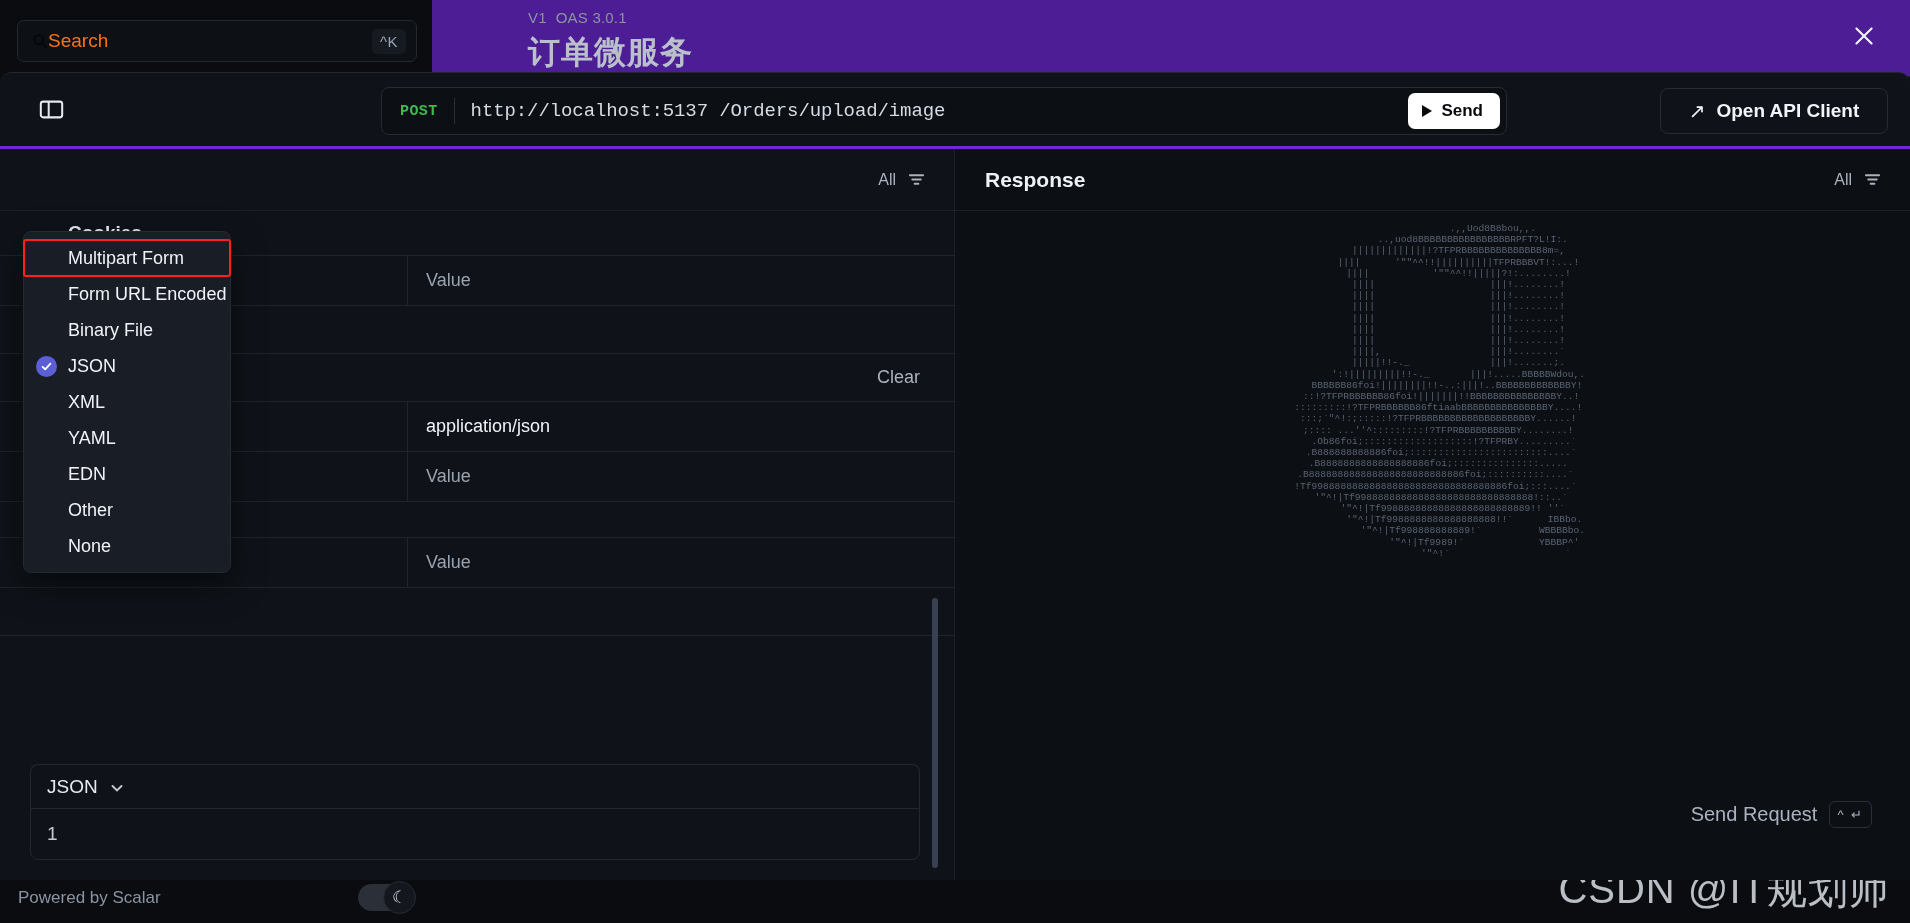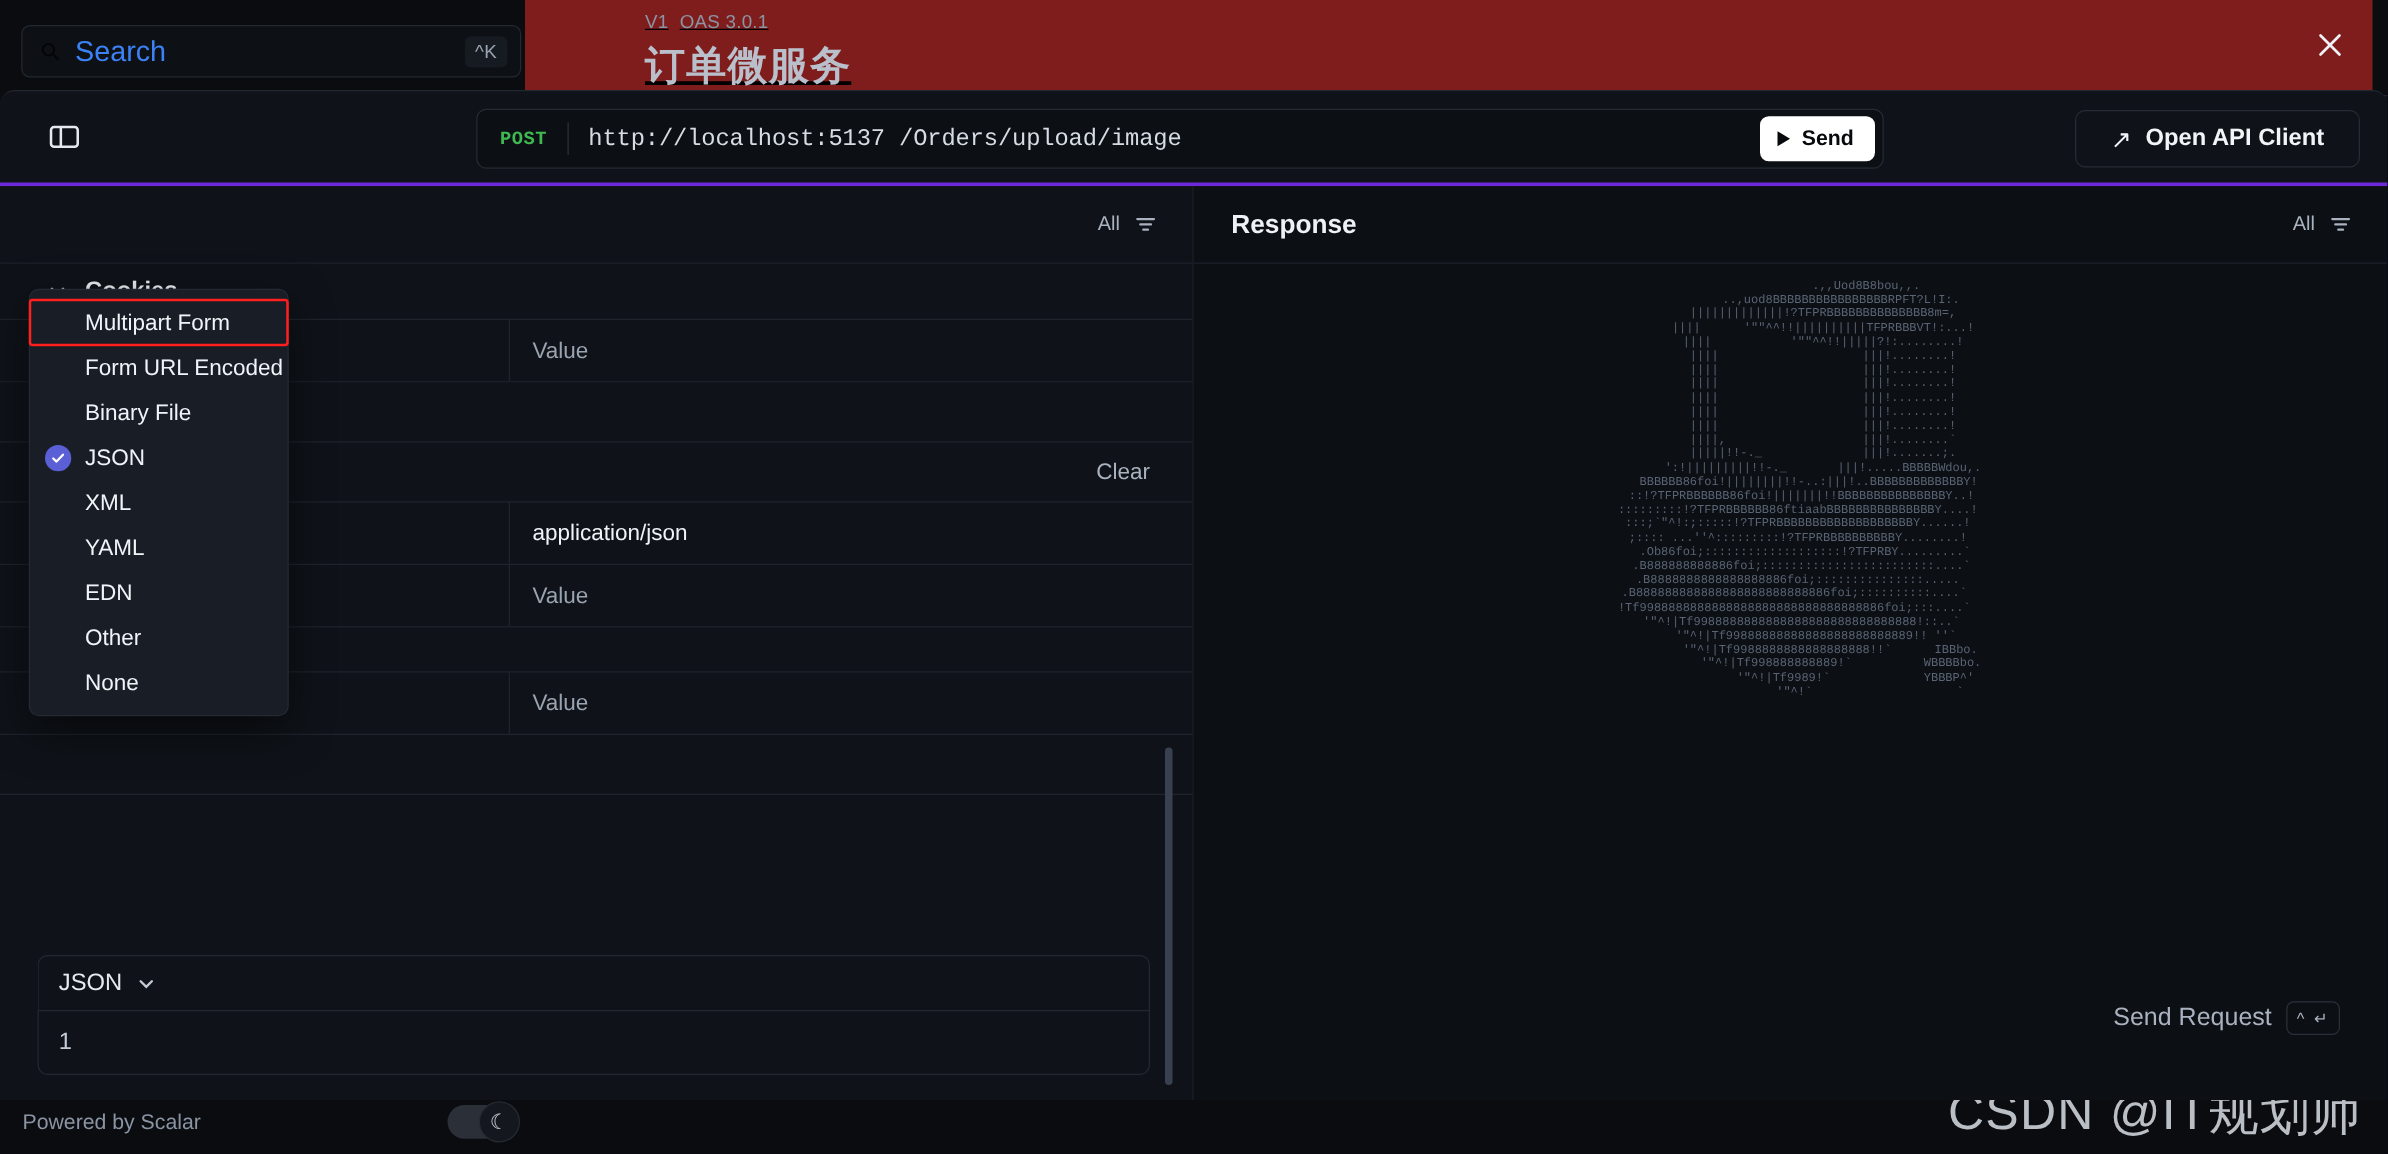--- a/index.html
+++ b/index.html
@@ -41,43 +41,41 @@
     width: 400px; height: 42px;
     border: 1px solid #232831;
     border-radius: 7px;
     background: #0d1015;
     display: flex;
     align-items: center;
     padding: 0 10px 0 14px;
   }
   .search-icon { width: 16px; height: 16px; flex: 0 0 auto; opacity: .72; }
   .search-placeholder {
-    margin-left: 12px;
-    color: #3b82f6;
-    font-size: 23px;
+    color: #f97316;
+    font-size: 19px;
     flex: 1 1 auto;
   }
   .search-kbd {
     color: #9aa3b0;
     font-size: 15px;
     background: #161b22;
     border-radius: 5px;
     padding: 4px 8px;
     letter-spacing: .5px;
   }
 
   
   .api-head {
     position: absolute;
-    left: 420px; top: 0;
+    left: 432px; top: 0;
     width: 1478px;
     height: 90px;
-    background: #7f1d1d;
+    background: #4c1d95;
     padding: 6px 0 0 96px;
-    text-decoration: underline;
   }
   .badges { display: flex; align-items: center; gap: 9px; height: 22px; }
   .badge {
     color: #8b94a3;
     font-size: 15px;
     letter-spacing: .2px;
   }
   .api-title {
     margin-top: 3px;
     font-size: 32px;

